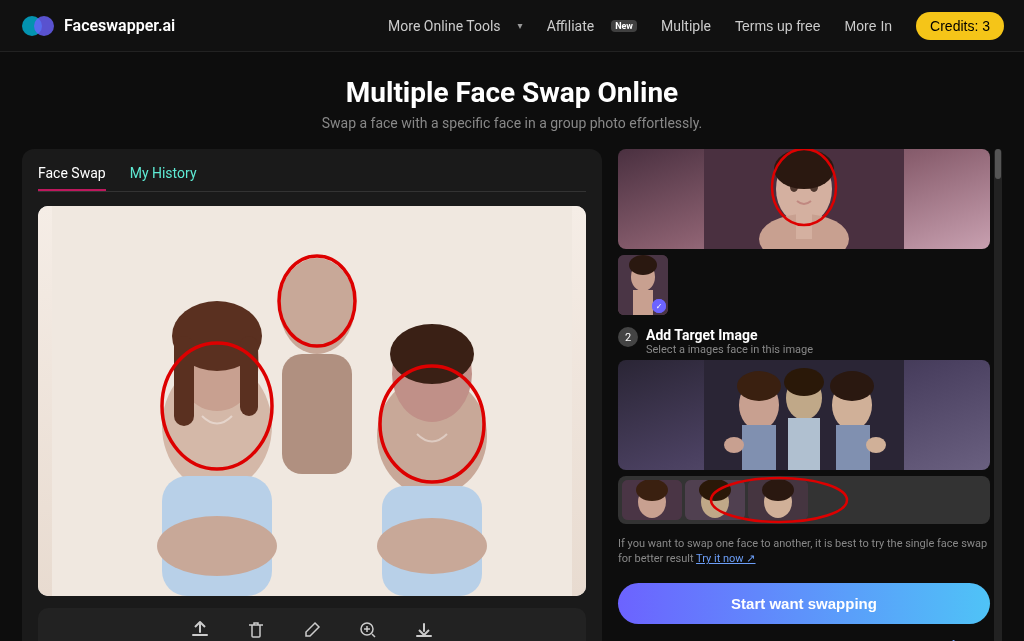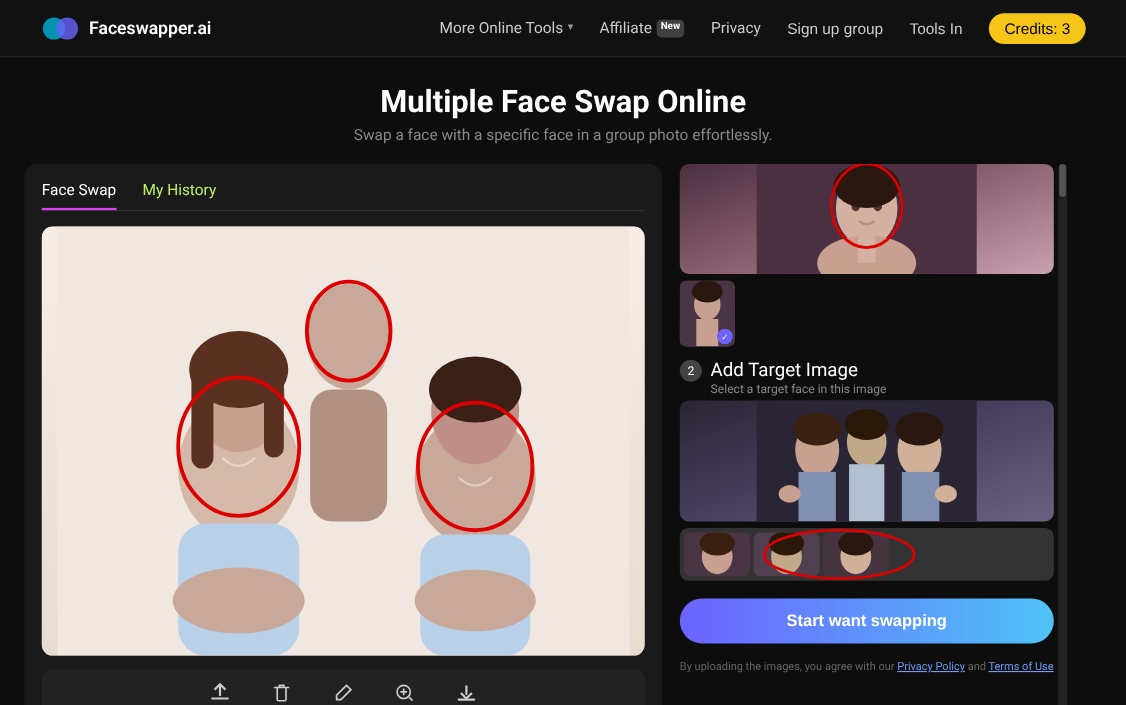--- a/index.html
+++ b/index.html
@@ -9,21 +9,21 @@
       font-family: -apple-system, BlinkMacSystemFont, 'Segoe UI', Roboto, sans-serif;
       width: 1024px;
       height: 641px;
       overflow: hidden;
     }
 
     
     .header {
       display: flex;
       align-items: center;
-      padding: 0 37px;
+      padding: 0 20px;
       height: 52px;
       background: #111;
       border-bottom: 1px solid #222;
     }
     .logo-area {
       display: flex;
       align-items: center;
       gap: 8px;
       margin-right: auto;
     }
@@ -39,21 +39,22 @@
     .nav {
       display: flex;
       align-items: center;
       gap: 24px;
     }
     .nav-item {
       font-size: 14px;
       color: #ccc;
       cursor: pointer;
       display: flex;
-      gap: 4px;
+      align-items: center;
+      gap: 17px;
     }
     .badge-new {
       background: #404040;
       color: #fff;
       font-size: 9px;
       padding: 1px 4px;
       border-radius: 4px;
       font-weight: 700;
     }
     .chevron {
@@ -126,25 +127,25 @@
     .tab-row {
       display: flex;
       gap: 24px;
       border-bottom: 1px solid #333;
       margin-bottom: 14px;
     }
     .tab {
       font-size: 14px;
       padding-bottom: 8px;
       cursor: pointer;
-      color: #bef264;
+      color: #5eead4;
     }
     .tab.active {
       color: #fff;
-      border-bottom: 2px solid #d946ef;
+      border-bottom: 2px solid #be185d;
     }
 
     
     .photo-area {
       position: relative;
       border-radius: 10px;
       overflow: hidden;
       background: #eee;
       width: 100%;
       height: 390px;
@@ -246,22 +247,22 @@
       border-radius: 50%;
       width: 20px;
       height: 20px;
       font-size: 11px;
       display: flex;
       align-items: center;
       justify-content: center;
       flex-shrink: 0;
     }
     .step-info h4 {
-      font-size: 17px;
-      font-weight: 400;
+      font-size: 14px;
+      font-weight: 700;
       color: #fff;
     }
     .step-info p {
       font-size: 11px;
       color: #888;
     }
 
     .target-img {
       width: 100%;
       height: 110px;
@@ -366,24 +367,24 @@
   <nav class="nav">
     <div class="nav-item">
       <span>More Online Tools</span>
       <span class="chevron">▾</span>
     </div>
     <div class="nav-item">
       <span>Affiliate</span>
       <span class="badge-new">New</span>
     </div>
     <div class="nav-item">
-      <span>Privacy</span>
+      <span>Multiple</span>
     </div>
-    <button class="btn-signup">Sign up group</button>
-    <button class="btn-signin">Tools In</button>
+    <button class="btn-signup">Terms up free</button>
+    <button class="btn-signin">More In</button>
     <button class="btn-credits">Credits: 3</button>
   </nav>
 </header>
 
 <div class="main">
   <h1 class="page-title">Multiple Face Swap Online</h1>
   <p class="page-subtitle">Swap a face with a specific face in a group photo effortlessly.</p>
 
   <div class="content-row">
 
@@ -504,21 +505,21 @@
               <div class="thumb-check">✓</div>
             </div>
           </div>
         </div>
 
         <div>
           <div class="step-label">
             <div class="step-num">2</div>
             <div class="step-info">
               <h4>Add Target Image</h4>
-              <p>Select a target face in this image</p>
+              <p>Select a images face in this image</p>
             </div>
           </div>
 
           <div class="target-img">
             <svg width="100%" height="100%" viewBox="0 0 200 110" xmlns="http://www.w3.org/2000/svg">
               <rect width="200" height="110" fill="#2a2535"></rect>
 
               <ellipse cx="55" cy="45" rx="20" ry="25" fill="#c8a090"></ellipse>
               <ellipse cx="55" cy="26" rx="22" ry="15" fill="#3a2010"></ellipse>
               <rect x="38" y="65" width="34" height="45" fill="#8090b0"></rect>
@@ -560,20 +561,24 @@
                 </svg>
               </div>
 
               <svg style="position:absolute;top:0;left:0;width:100%;height:100%;pointer-events:none;" viewBox="0 0 186 48">
                 <ellipse cx="68" cy="24" rx="68" ry="22" fill="none" stroke="#dd0000" stroke-width="2.5"></ellipse>
               </svg>
             </div>
           </div>
         </div>
 
+        <div class="warning-text">
+          <span>If you want to swap one face to another, it is best to try the single face swap for better result</span>
+          <a href="#">Try it now ↗</a>
+        </div>
 
         <button class="btn-start">Start want swapping</button>
 
         <div class="upload-note">
           <span>By uploading the images, you agree with our</span>
           <a href="#">Privacy Policy</a>
           <span>and</span>
           <a href="#">Terms of Use</a>
         </div>
 

